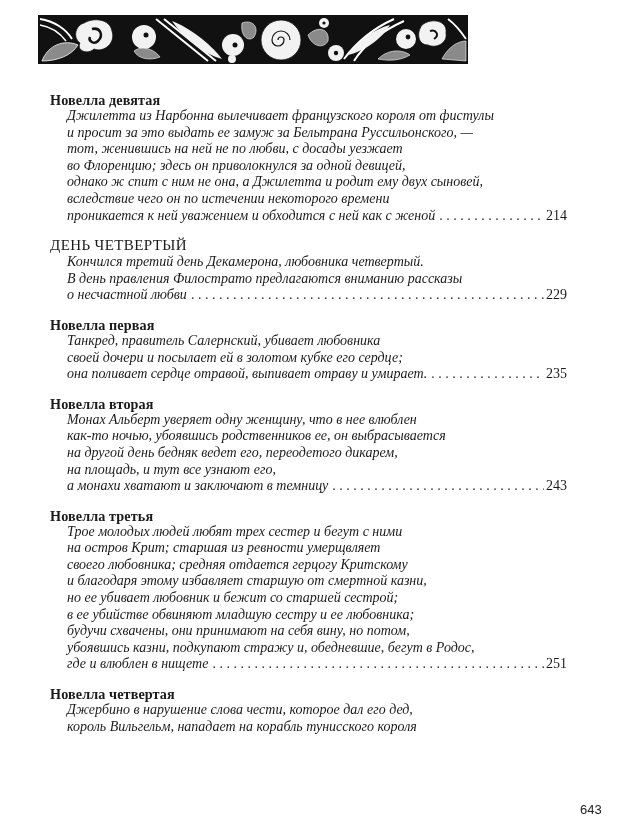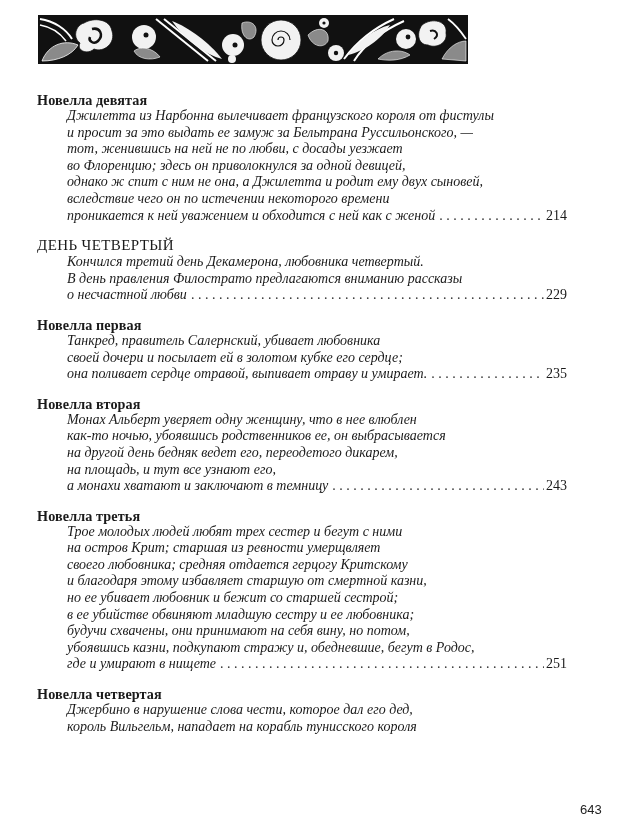--- a/index.html
+++ b/index.html
@@ -1,21 +1,21 @@
 <!DOCTYPE html>
 <html><head>
 <meta charset="utf-8">
 <style>
   html, body { margin:0; padding:0; background:#ffffff; }
   body { width:627px; height:838px; position:relative; overflow:hidden;
          font-family:"Liberation Serif","DejaVu Serif",serif; color:#1a1a1a; }
   .ornament { position:absolute; left:38px; top:15px; width:430px; height:49px; }
   .toc { position:absolute; left:37px; top:92px; width:530px; }
   .entry { margin-bottom:13px; }
-  .title { font-size:14.2px; font-weight:bold; line-height:16px; letter-spacing:0.1px; }
+  .title { font-size:14.2px; font-weight:bold; line-height:16px; letter-spacing:0.1px;margin-left:13px; }
   .day-title { font-size:15px; font-weight:normal; line-height:17px; letter-spacing:0.4px; }
   .line { font-style:italic; font-size:14px; line-height:16.6px; white-space:nowrap;margin-left:30px; }
   .last { display:flex; align-items:baseline; }
   .last .txt { flex:0 0 auto; white-space:nowrap; }
   .last .dots { flex:1 1 auto; overflow:hidden; white-space:nowrap; font-style:normal; letter-spacing:2.3px; margin:0 2px 0 4px; color:#333; }
   .last .dots::before { content:". . . . . . . . . . . . . . . . . . . . . . . . . . . . . . . . . . . . . . . . . . . . . . . . . . . . . . . . . . . . . . . . . . . . . . . . . . . . . . . . . . . . . . . . . . . . . . . . . . . . ."; letter-spacing:0; }
   .last .pg { flex:0 0 auto; font-style:normal; font-size:14px; }
   .page-number { position:absolute; left:580px; top:802px; font-family:"Liberation Sans","DejaVu Sans",sans-serif; font-size:13px; color:#222; }
 </style>
 </head>
@@ -122,21 +122,21 @@
     <div class="title">Новелла третья</div>
     <div class="line">Трое молодых людей любят трех сестер и бегут с ними</div>
     <div class="line">на остров Крит;  старшая из ревности умерщвляет</div>
     <div class="line">своего любовника; средняя отдается герцогу Критскому</div>
     <div class="line">и благодаря этому избавляет старшую от смертной казни,</div>
     <div class="line">но ее убивает любовник и бежит со старшей сестрой;</div>
     <div class="line">в ее убийстве обвиняют младшую сестру и ее любовника;</div>
     <div class="line">будучи схвачены, они принимают на себя вину, но потом,</div>
     <div class="line">убоявшись казни, подкупают стражу и, обедневшие, бегут в Родос,</div>
     <div class="line last">
-      <span class="txt">где и умирают в нищете</span>
+      <span class="txt">где и влюблен в нищете</span>
       <span class="dots"></span>
       <span class="pg">251</span>
     </div>
   </div>
 
   <div class="entry">
     <div class="title">Новелла четвертая</div>
     <div class="line">Джербино в нарушение слова чести, которое дал его дед,</div>
     <div class="line">король Вильгельм, нападает на корабль тунисского короля</div>
 

